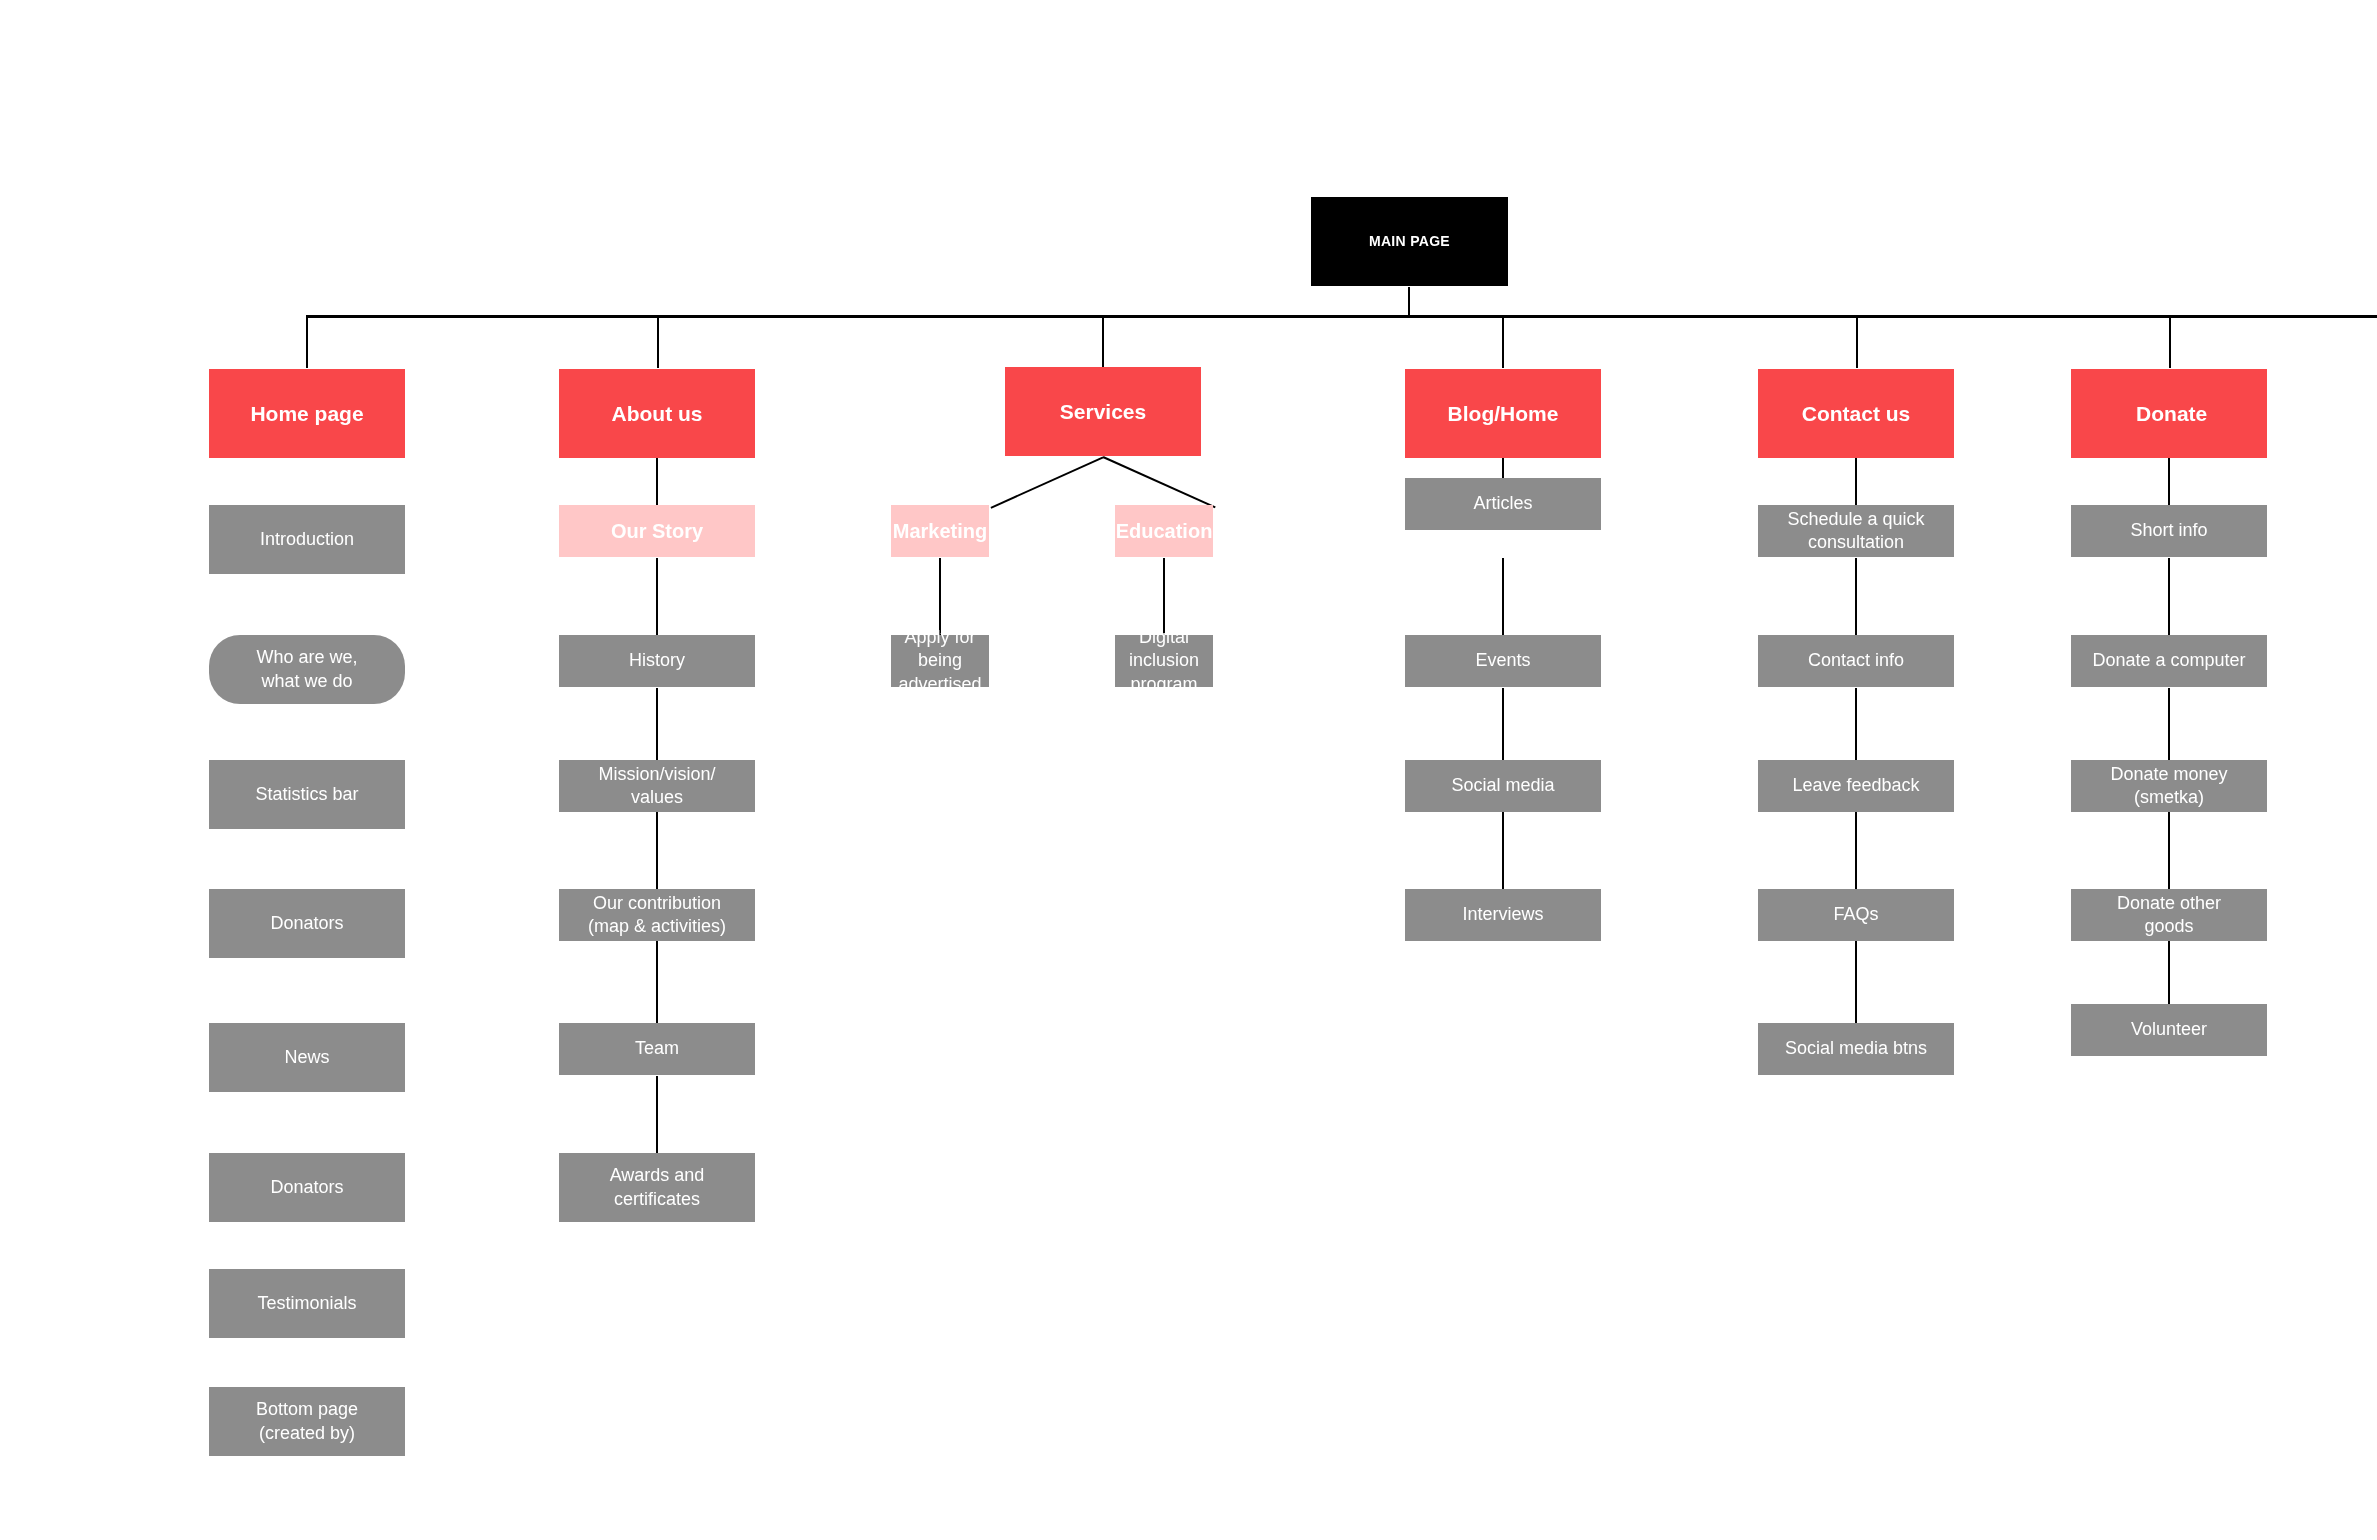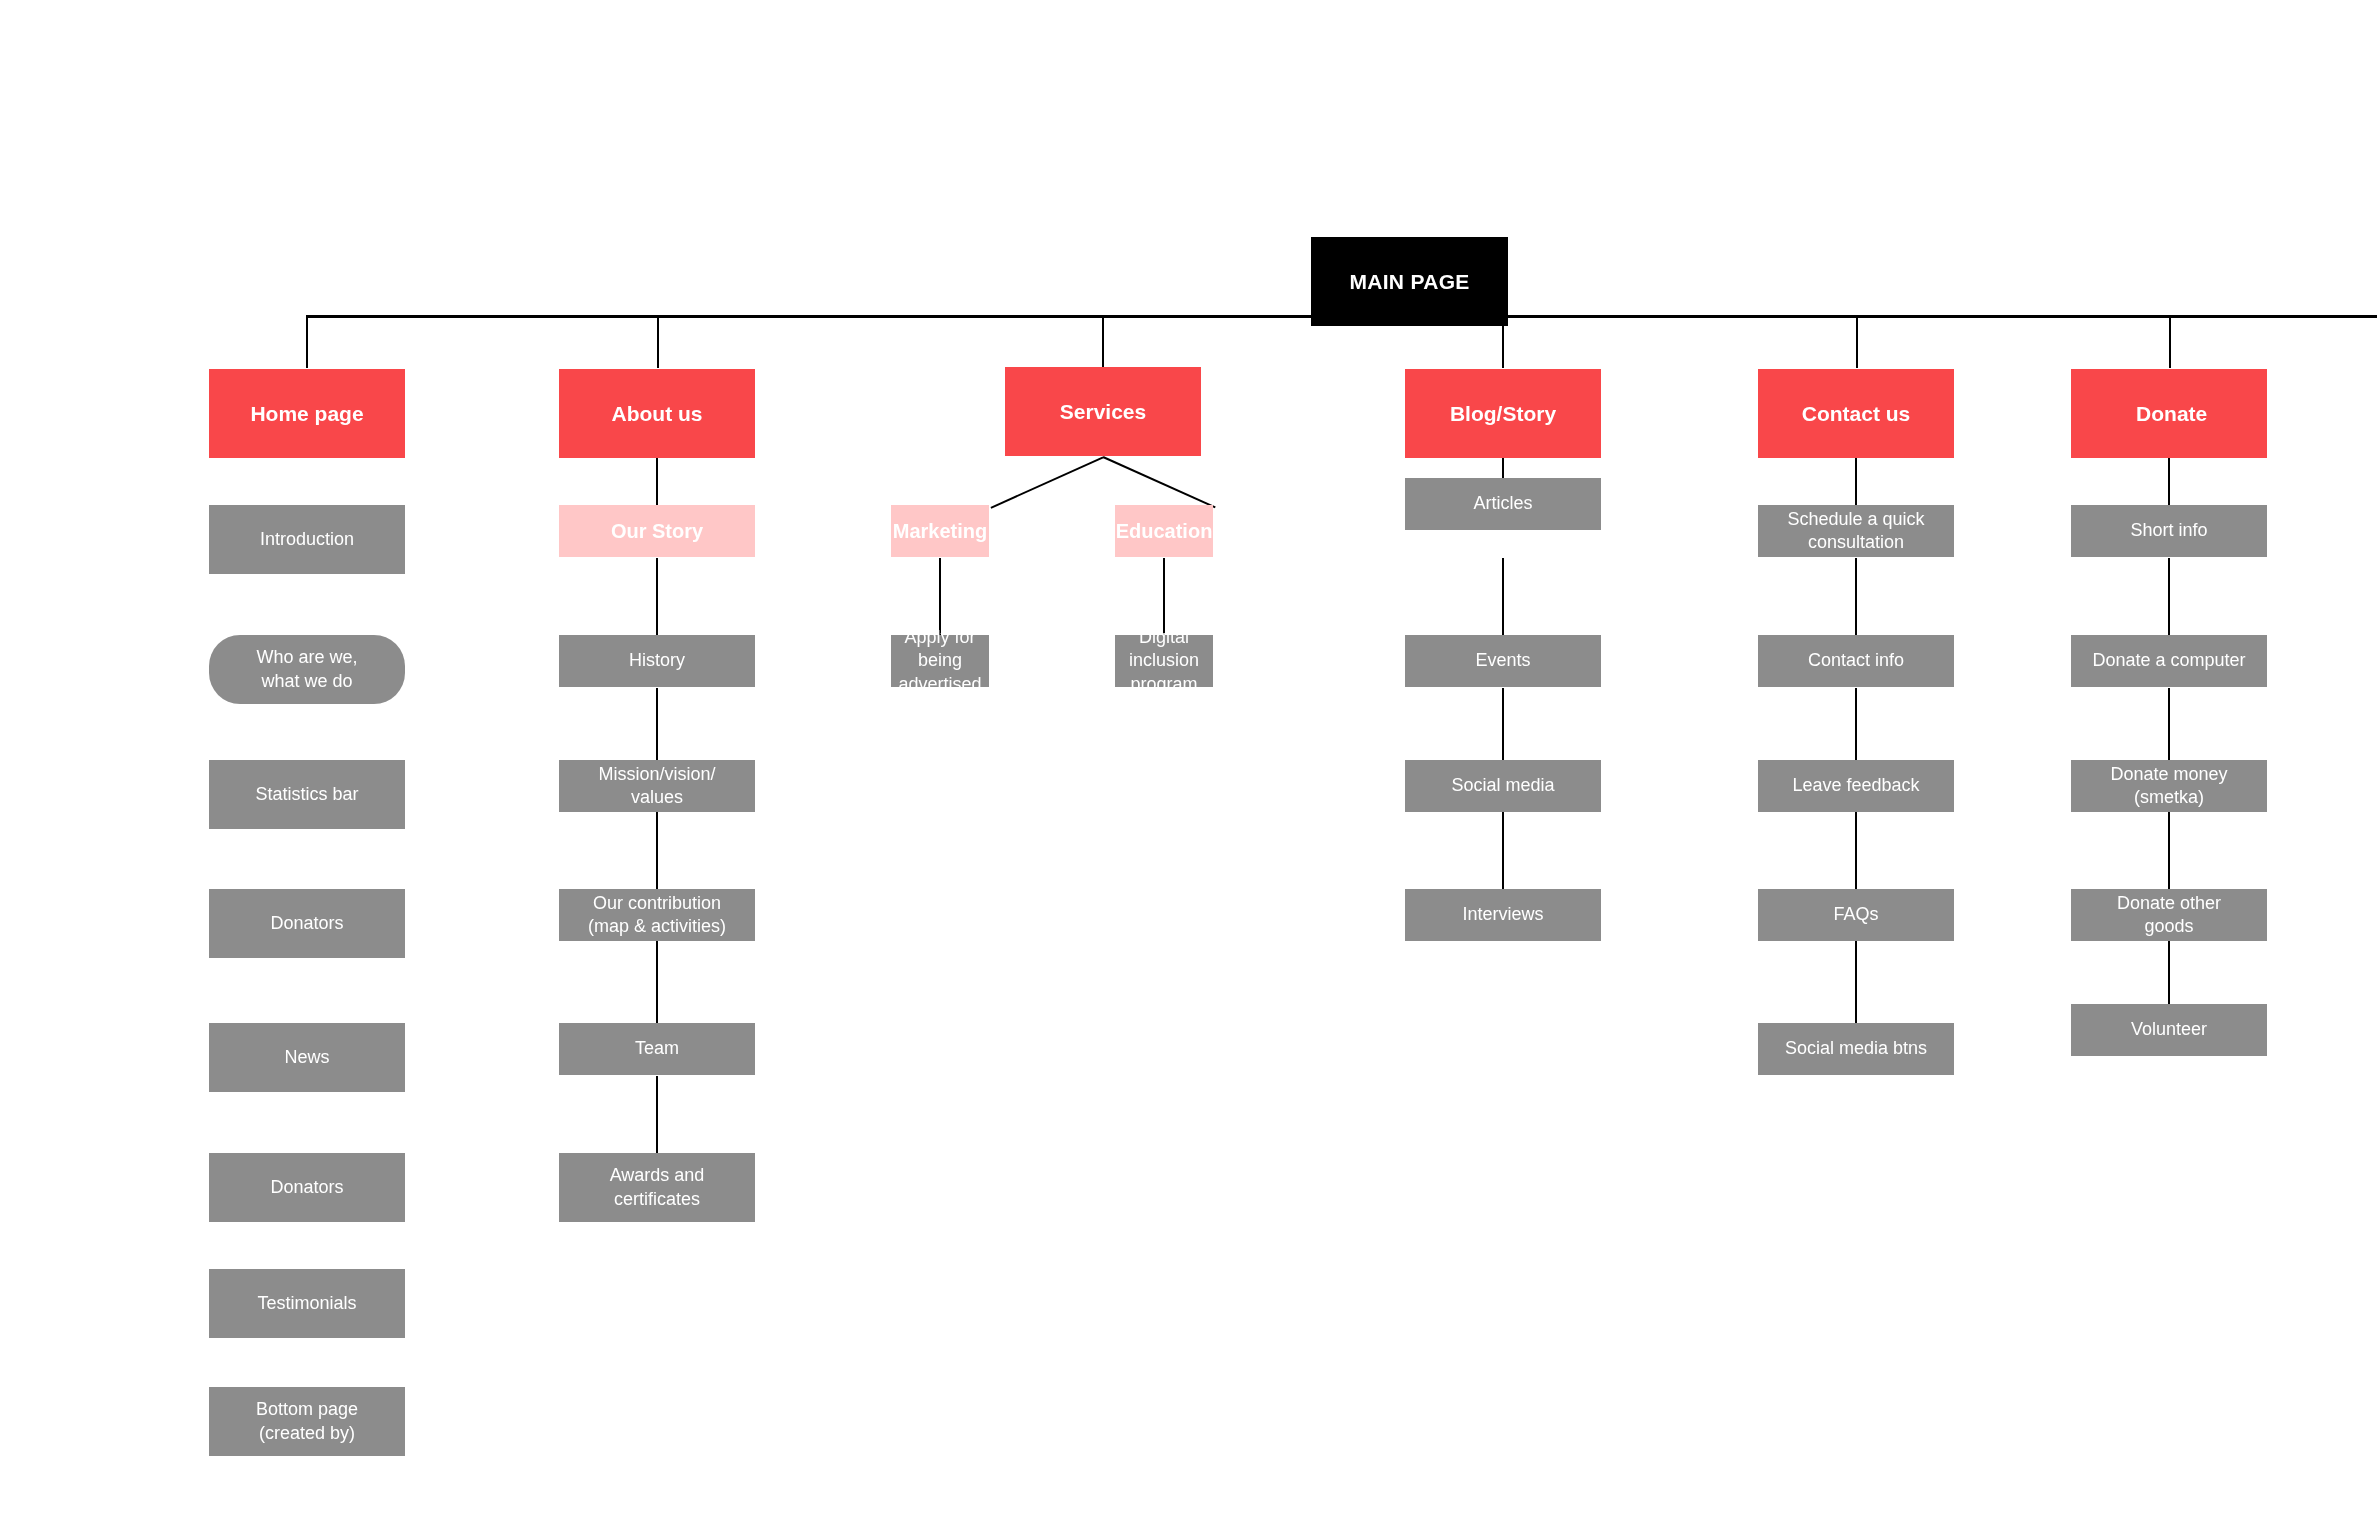--- a/index.html
+++ b/index.html
@@ -23,21 +23,21 @@
     text-align:center;
     color:#ffffff;
     box-sizing:border-box;
     padding:0 6.7px;
     line-height:1.30;
   }
   .node span{display:block;white-space:pre-line;}
 
   .root{
     background:#000000;
-    font-size:21px;font-weight:bold;letter-spacing:0.3px;margin-top:40px;
+    font-size:14px;font-weight:bold;letter-spacing:0.3px;
   }
   .cat{
     background:#f9474a;
     font-size:21px;font-weight:bold;
   }
   .sub{
     background:#ffc7c7;
     font-size:20px;font-weight:bold;
   }
   .leaf{
@@ -152,21 +152,21 @@
   <div class="node sub" style="left:1115px;top:505px;width:98px;height:52px;">
     <span>Education</span>
   </div>
   <div class="vline" style="left:1163px;top:558px;height:78px;"></div>
   <div class="node leaf" style="left:1115px;top:635px;width:98px;height:52px;">
     <span>Digital inclusion
 program</span>
   </div>
 
   <div class="node cat" style="left:1405px;top:369px;width:196px;height:89px;">
-    <span>Blog/Story</span>
+    <span>Blog/Home</span>
   </div>
   <div class="vline" style="left:1502px;top:458px;height:48px;"></div>
 
   <div class="node leaf" style="left:1405px;top:478px;width:196px;height:52px;">
     <span>Articles</span>
   </div>
   <div class="vline" style="left:1502px;top:558px;height:78px;"></div>
 
   <div class="node leaf" style="left:1405px;top:635px;width:196px;height:52px;">
     <span>Events</span>

